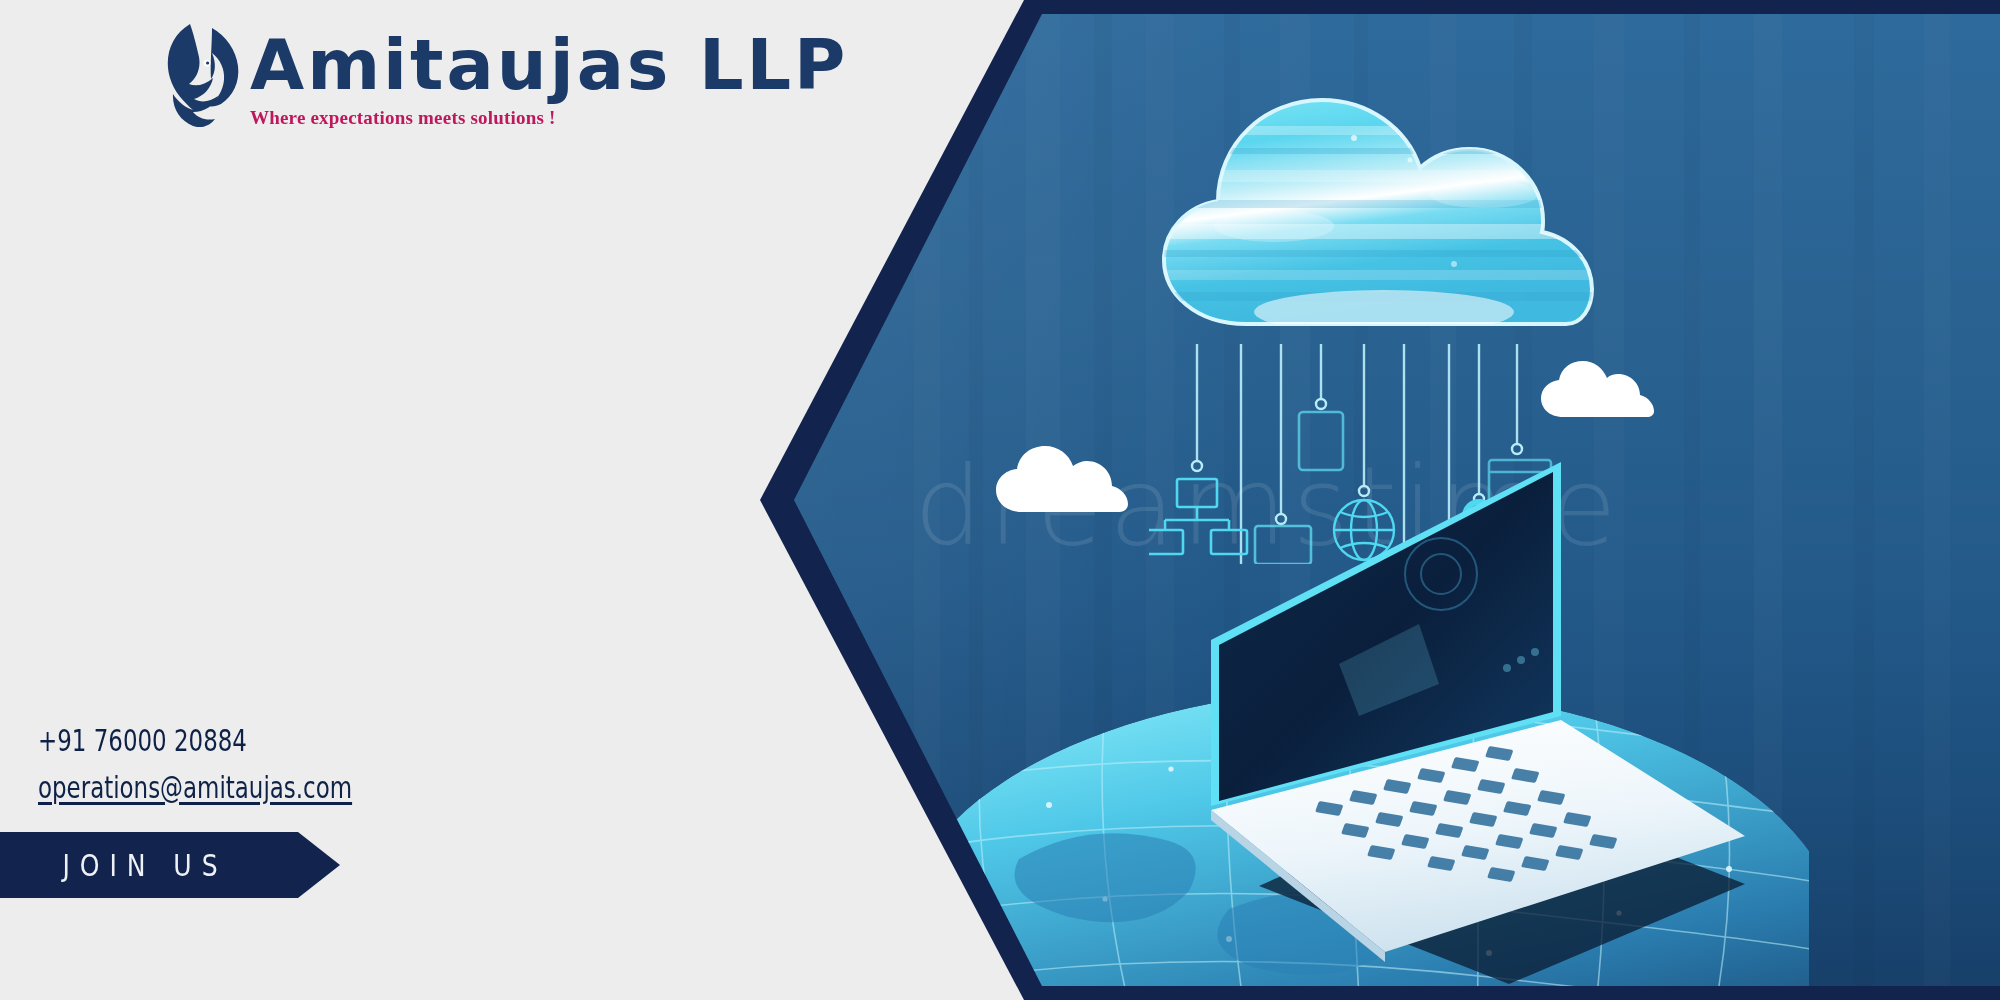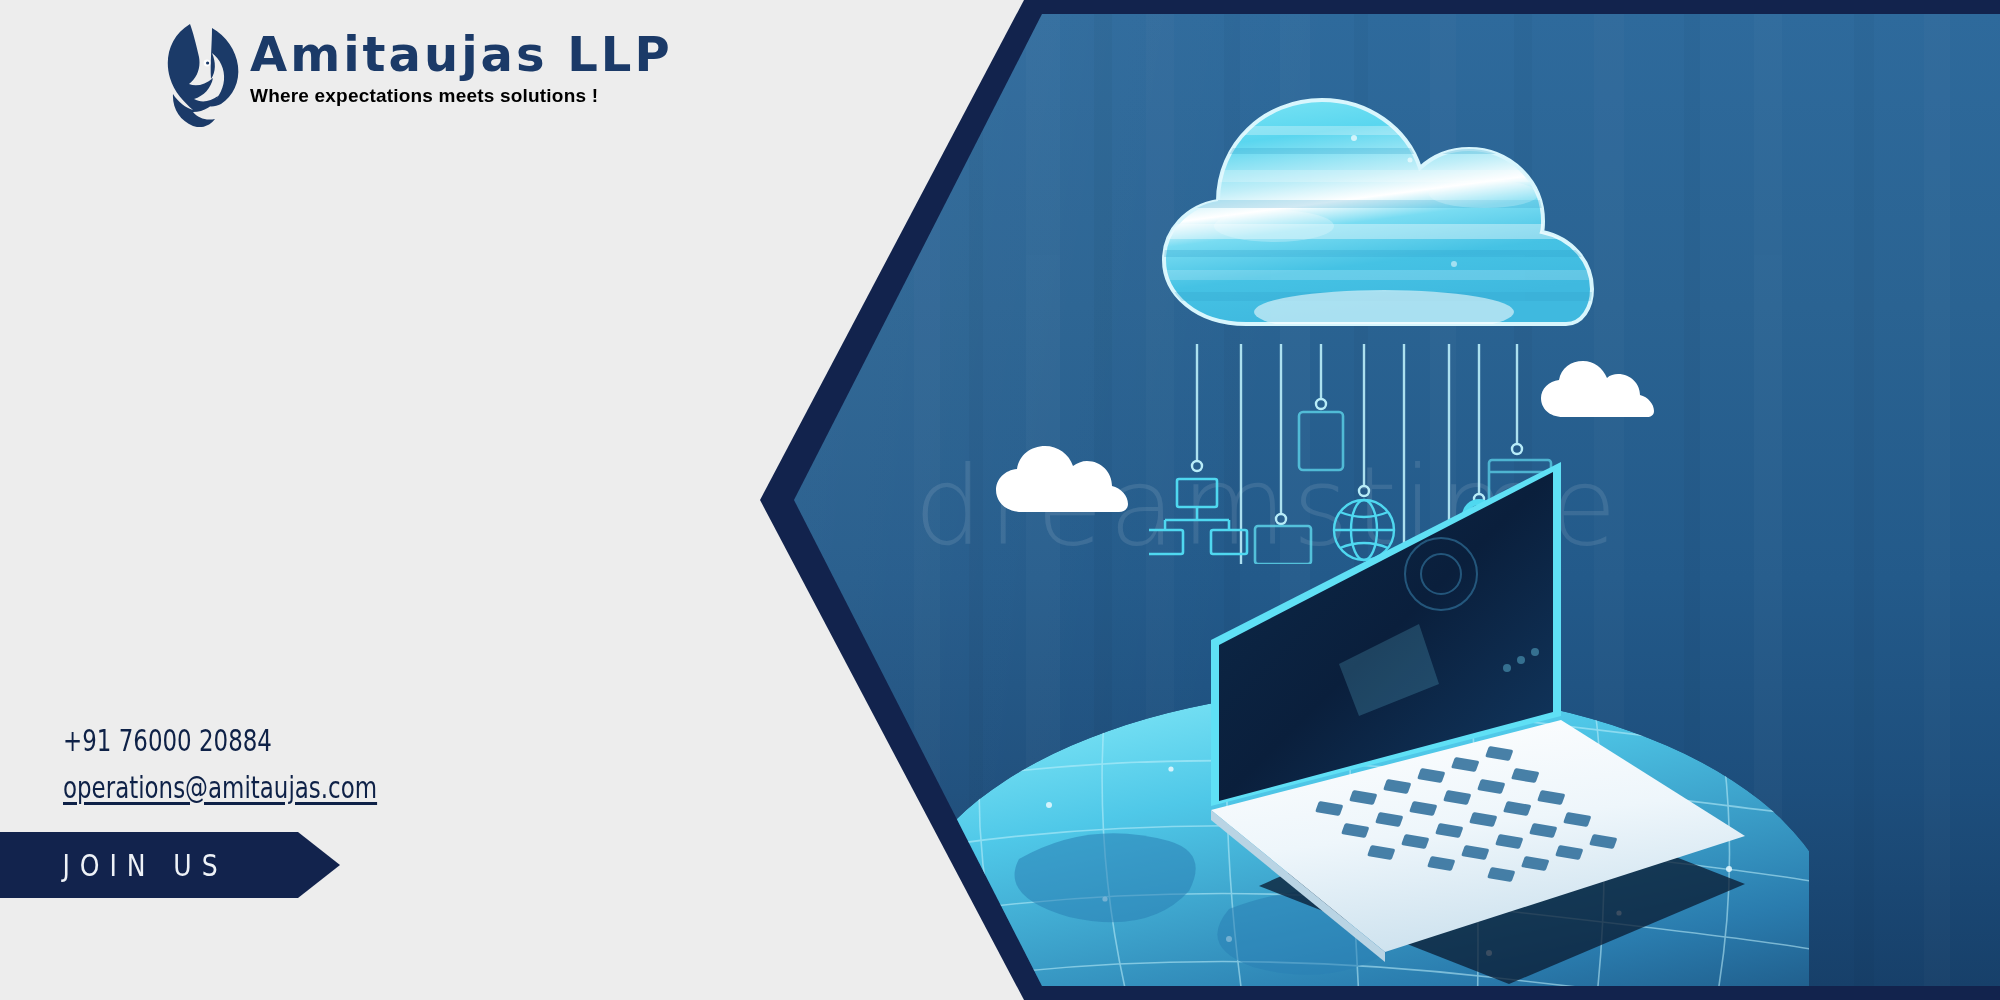--- a/index.html
+++ b/index.html
@@ -15,45 +15,45 @@
 
   
   .left-panel { position:absolute; left:0; top:0; width:1000px; height:1000px; }
 
   
   .logo-block { position:absolute; left:160px; top:22px; display:flex; align-items:flex-start; }
   .logo-mark { width:80px; height:105px; flex:0 0 80px; margin-right:10px; }
   .logo-text { display:flex; flex-direction:column; justify-content:center; padding-top:8px; }
   .logo-name {
     font-family:"DejaVu Sans", sans-serif;
-    font-size:48px; font-weight:bold; color:#1b3a68;
+    font-size:70px; font-weight:bold; color:#1b3a68;
     letter-spacing:3px; line-height:1.0; white-space:nowrap;
   }
   .logo-tagline {
-    font-family:Liberation Sans, sans-serif;
-    font-size:19px; font-weight:bold; color:#000000;
+    font-family:Liberation Serif, serif;
+    font-size:19px; font-weight:bold; color:#be185d;
     letter-spacing:0.2px; margin-top:7px; white-space:nowrap;
   }
 
   
   .headline { position:absolute; left:57px; top:196px; }
   .headline-line {
     font-family:"DejaVu Sans Condensed","Liberation Sans Narrow","Liberation Sans", sans-serif;
     font-size:128px;
     font-weight:bold;
     color:#0e2147;
     line-height:0.93;
     letter-spacing:-1px;
     transform:scaleX(0.82);
     transform-origin:left center;
     white-space:nowrap;
   }
 
   
-  .contact { position:absolute; left:63px; top:718px; }
+  .contact { position:absolute; left:38px; top:718px; }
   .contact-line {
     font-family:"DejaVu Sans Condensed","Liberation Sans Narrow","Liberation Sans", sans-serif;
     font-size:30px; color:#0e2147; line-height:1.55;
     transform:scaleX(0.85); transform-origin:left center; white-space:nowrap;
   }
   .contact-email { text-decoration:underline; text-underline-offset:4px; }
 
   
   .join-btn {
     position:absolute; left:-20px; top:832px;

